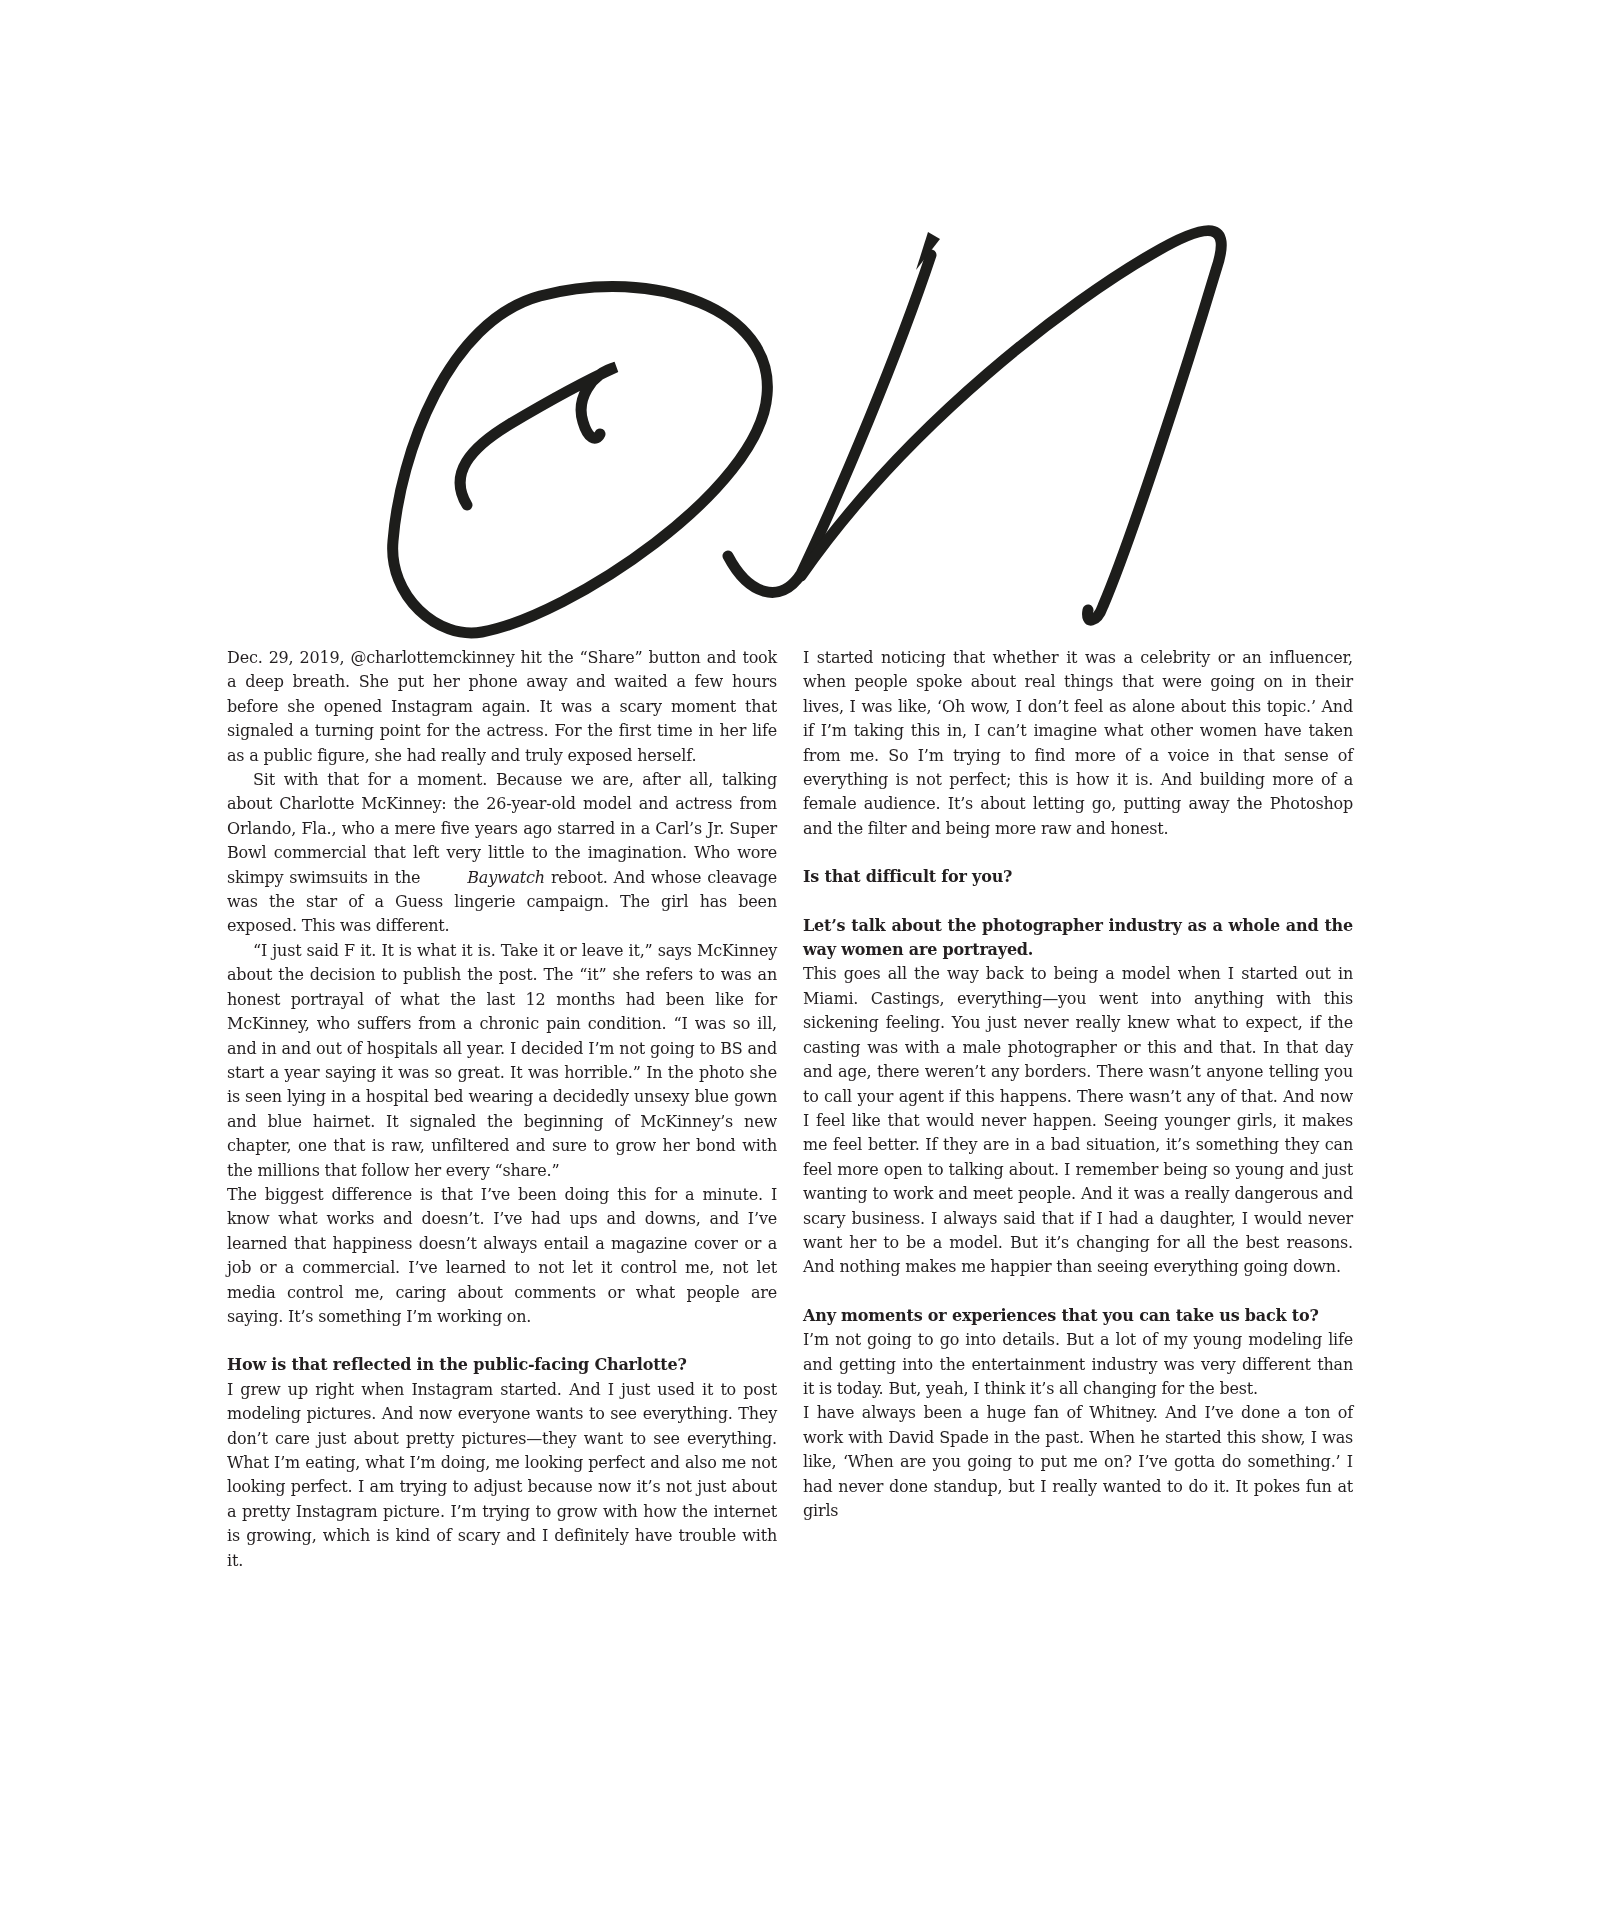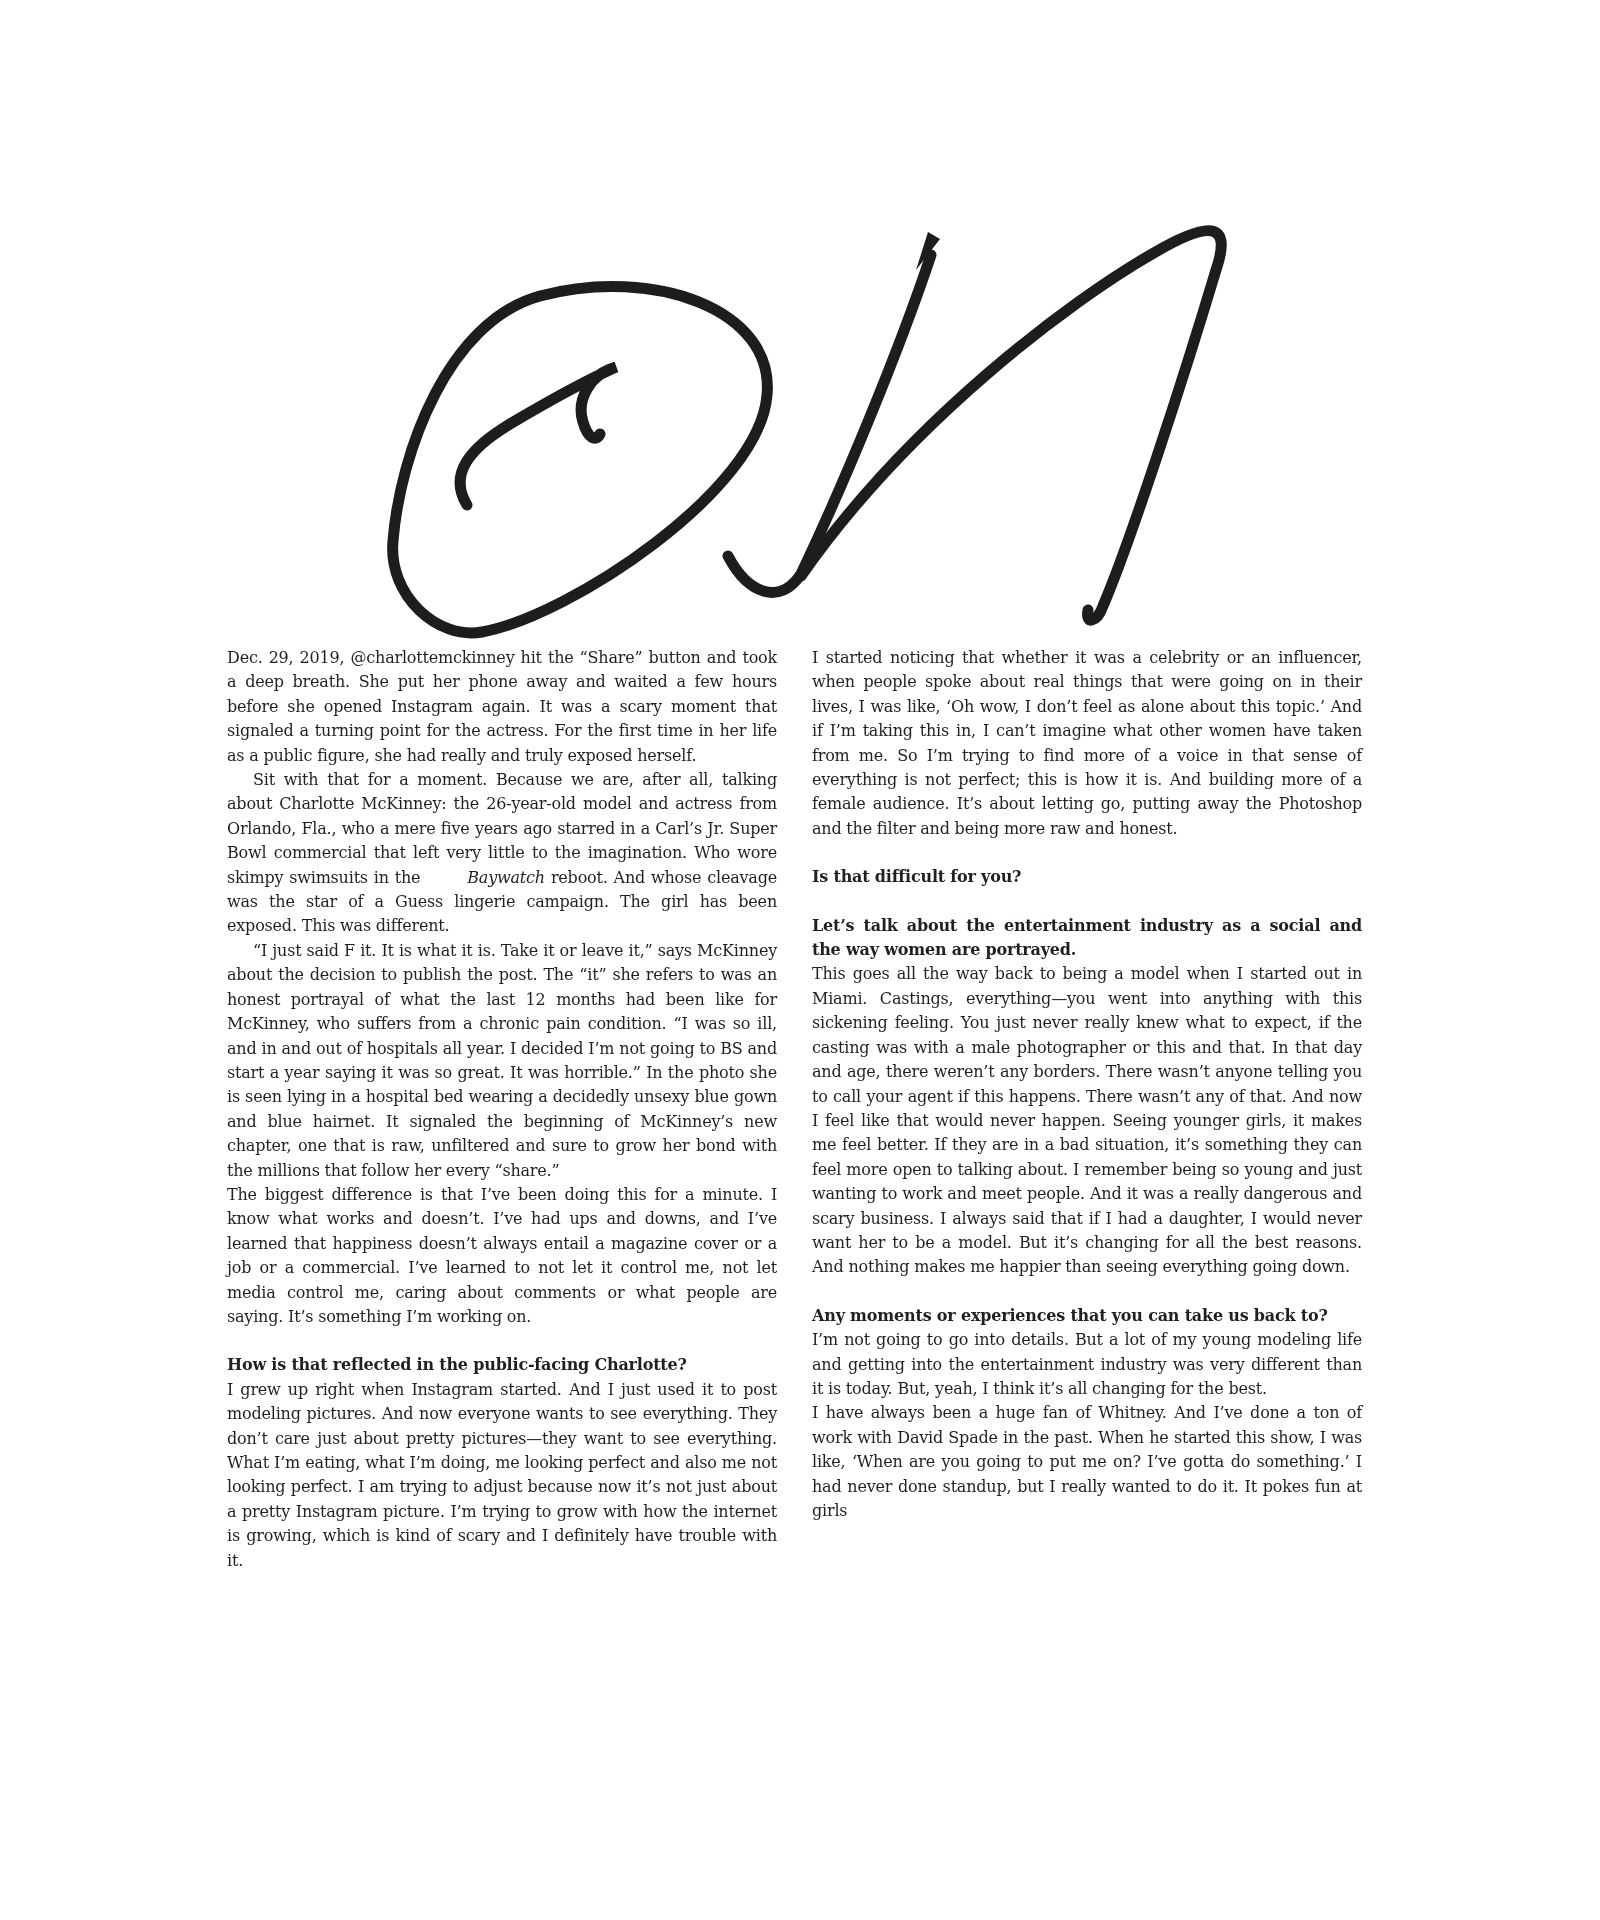--- a/index.html
+++ b/index.html
@@ -5,21 +5,21 @@
   html,body{margin:0;padding:0;}
   body{
     width:1600px;height:1920px;position:relative;background:#ffffff;
     font-family:"DejaVu Serif","Liberation Serif",serif;color:#231f20;
     overflow:hidden;
   }
   .artwork{position:absolute;left:230px;top:158px;width:1030px;height:492px;}
   .artwork svg{display:block;width:100%;height:100%;}
   .content{
     position:absolute;left:227px;top:646px;width:1126px;
-    display:flex;gap:35px;
+    display:flex;gap:26px;
   }
   .col{
     width:550px;flex:0 0 550px;
     font-size:16px;line-height:24.4px;letter-spacing:-0.2px;
     text-align:justify;
   }
   .col p{margin:0;padding:0;}
   .col p.indent{text-indent:26px;}
   .col p.question{font-weight:bold;margin-top:24px;}
   .col em{font-style:italic;margin-left:41px;}
@@ -63,19 +63,19 @@
       <p class=""><span>Dec. 29, 2019, @charlottemckinney hit the “Share” button and took a deep breath. She put her phone away and waited a few hours before she opened Instagram again. It was a scary moment that signaled a turning point for the actress. For the first time in her life as a public figure, she had really and truly exposed herself.</span></p>
       <p class="indent"><span>Sit with that for a moment. Because we are, after all, talking about Charlotte McKinney: the 26-year-old model and actress from Orlando, Fla., who a mere five years ago starred in a Carl’s Jr. Super Bowl commercial that left very little to the imagination. Who wore skimpy swimsuits in the </span><em>Baywatch</em><span> reboot. And whose cleavage was the star of a Guess lingerie campaign. The girl has been exposed. This was different.</span></p>
       <p class="indent"><span>“I just said F it. It is what it is. Take it or leave it,” says McKinney about the decision to publish the post. The “it” she refers to was an honest portrayal of what the last 12 months had been like for McKinney, who suffers from a chronic pain condition. “I was so ill, and in and out of hospitals all year. I decided I’m not going to BS and start a year saying it was so great. It was horrible.” In the photo she is seen lying in a hospital bed wearing a decidedly unsexy blue gown and blue hairnet. It signaled the beginning of McKinney’s new chapter, one that is raw, unfiltered and sure to grow her bond with the millions that follow her every “share.”</span></p>
       <p class=""><span>The biggest difference is that I’ve been doing this for a minute. I know what works and doesn’t. I’ve had ups and downs, and I’ve learned that happiness doesn’t always entail a magazine cover or a job or a commercial. I’ve learned to not let it control me, not let media control me, caring about comments or what people are saying. It’s something I’m working on.</span></p>
       <p class="question"><span>How is that reflected in the public-facing Charlotte?</span></p>
       <p class=""><span>I grew up right when Instagram started. And I just used it to post modeling pictures. And now everyone wants to see everything. They don’t care just about pretty pictures—they want to see everything. What I’m eating, what I’m doing, me looking perfect and also me not looking perfect. I am trying to adjust because now it’s not just about a pretty Instagram picture. I’m trying to grow with how the internet is growing, which is kind of scary and I definitely have trouble with it.</span></p>
     </div>
   <div class="col">
       <p class=""><span>I started noticing that whether it was a celebrity or an influencer, when people spoke about real things that were going on in their lives, I was like, ‘Oh wow, I don’t feel as alone about this topic.’ And if I’m taking this in, I can’t imagine what other women have taken from me. So I’m trying to find more of a voice in that sense of everything is not perfect; this is how it is. And building more of a female audience. It’s about letting go, putting away the Photoshop and the filter and being more raw and honest.</span></p>
       <p class="question"><span>Is that difficult for you?</span></p>
-      <p class="question"><span>Let’s talk about the entertainment industry as a social and the way women are portrayed.</span></p>
+      <p class="question"><span>Let’s talk about the photographer industry as a whole and the way women are portrayed.</span></p>
       <p class=""><span>This goes all the way back to being a model when I started out in Miami. Castings, everything—you went into anything with this sickening feeling. You just never really knew what to expect, if the casting was with a male photographer or this and that. In that day and age, there weren’t any borders. There wasn’t anyone telling you to call your agent if this happens. There wasn’t any of that. And now I feel like that would never happen. Seeing younger girls, it makes me feel better. If they are in a bad situation, it’s something they can feel more open to talking about. I remember being so young and just wanting to work and meet people. And it was a really dangerous and scary business. I always said that if I had a daughter, I would never want her to be a model. But it’s changing for all the best reasons. And nothing makes me happier than seeing everything going down.</span></p>
       <p class="question"><span>Any moments or experiences that you can take us back to?</span></p>
       <p class=""><span>I’m not going to go into details. But a lot of my young modeling life and getting into the entertainment industry was very different than it is today. But, yeah, I think it’s all changing for the best.</span></p>
       <p class=""><span>I have always been a huge fan of Whitney. And I’ve done a ton of work with David Spade in the past. When he started this show, I was like, ‘When are you going to put me on? I’ve gotta do something.’ I had never done standup, but I really wanted to do it. It pokes fun at girls</span></p>
     </div>
 </div>
 
 </body></html>

